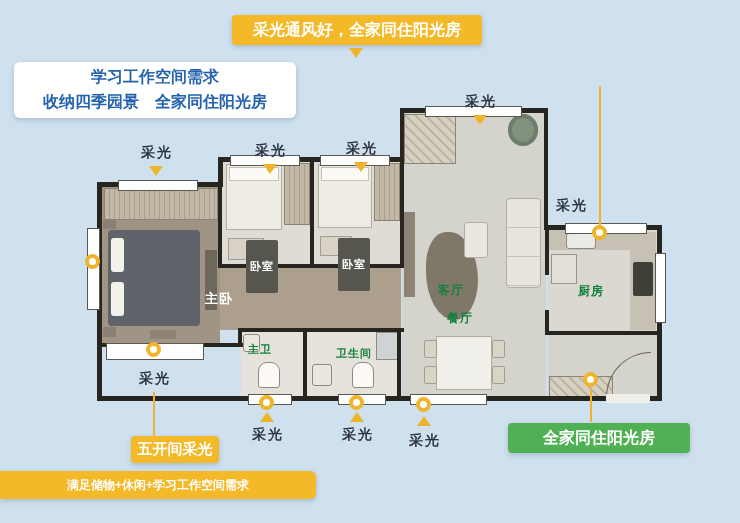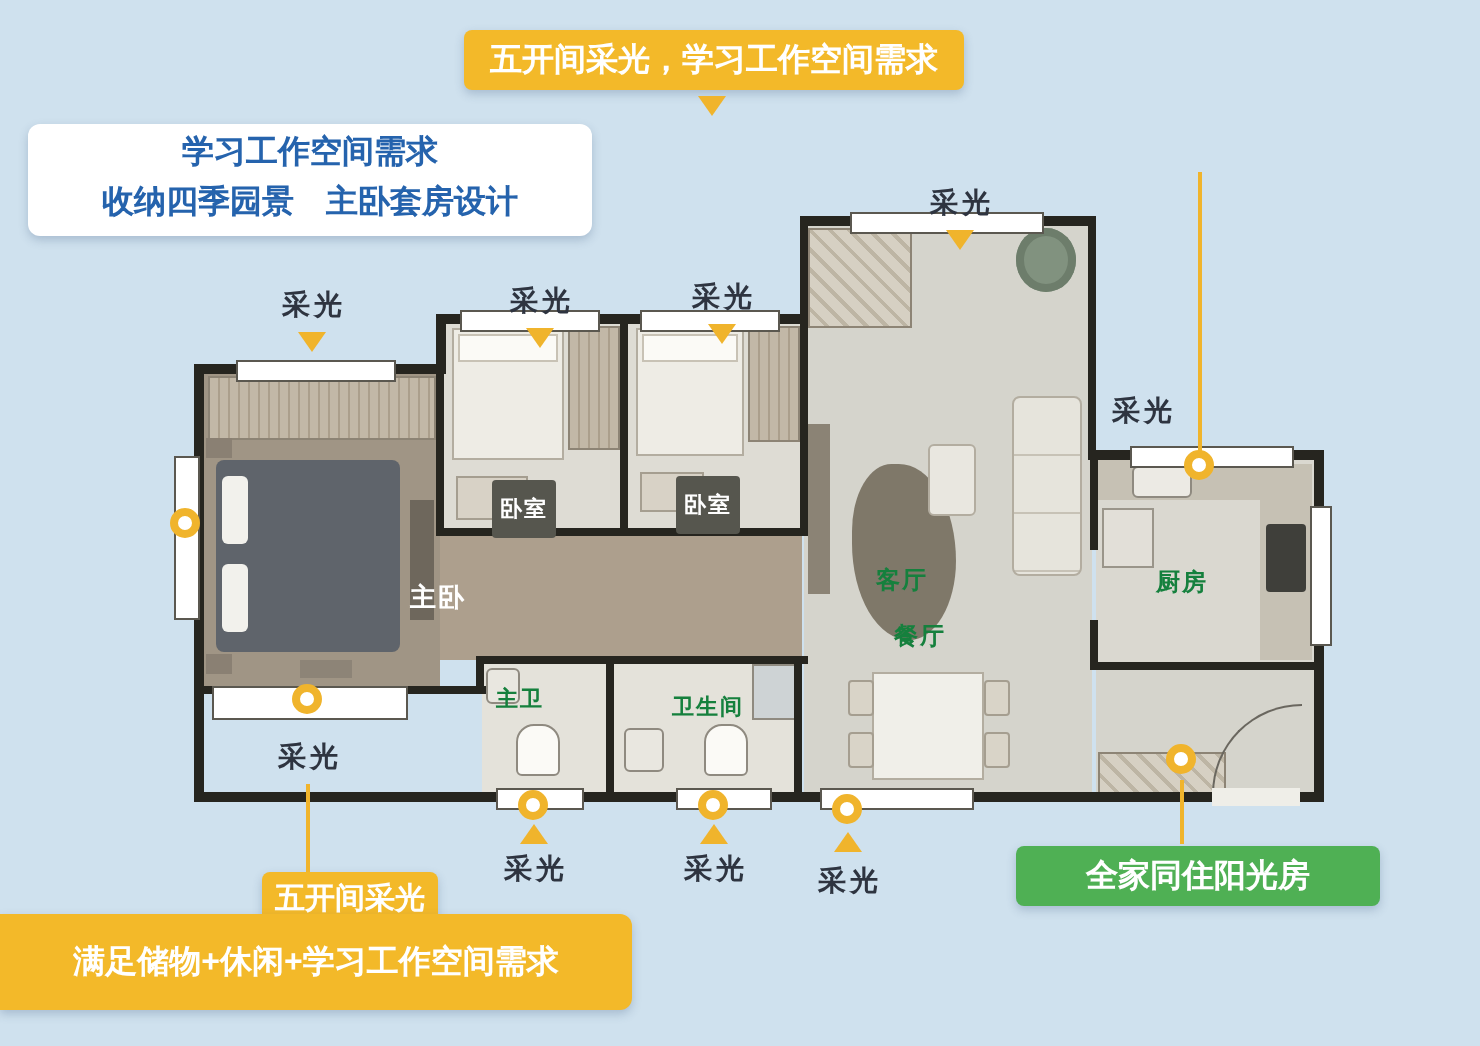--- a/index.html
+++ b/index.html
@@ -8,21 +8,21 @@
          font-family:"Liberation Sans","DejaVu Sans",sans-serif;}
   .abs{position:absolute;}
   .floor{position:absolute;}
   .wall{position:absolute;background:#26251f;}
   .win{position:absolute;background:#ffffff;border:1px solid #5b5850;}
   .furn{position:absolute;}
   .hatchV{background:repeating-linear-gradient(90deg,#c2b8a7 0 4px,#ab9f8c 4px 5px);border:1px solid #8d8475;}
   .hatchD{background:repeating-linear-gradient(45deg,#d6d0c3 0 5px,#bdb5a4 5px 7px);border:1px solid #8d8475;}
   .room-label{position:absolute;font-weight:bold;color:#15803d;font-size:12px;letter-spacing:1px;white-space:nowrap;}
   .room-label.on-dark{color:#ffffff;}
-  .room-label.dark-badge{background:#56564e;color:#fff;font-size:11px;padding:7px 4px;border-radius:2px;}
+  .room-label.dark-badge{background:#56564e;color:#fff;font-size:11px;padding:19px 4px;border-radius:2px;}
   .badge{position:absolute;display:flex;align-items:center;justify-content:center;
          font-weight:bold;color:#fff;border-radius:4px;box-shadow:0 2px 5px rgba(50,80,120,.25);white-space:nowrap;}
   .badge-yellow{background:#f3b929;}
   .badge-green{background:#4fb054;}
   .badge-white{background:#ffffff;color:#2563ad;flex-direction:column;border-radius:6px;line-height:1.55;}
   .badge-white span{white-space:pre;}
   .light{position:absolute;color:#2e3440;font-weight:bold;font-size:14px;letter-spacing:2px;white-space:nowrap;}
   .dot{position:absolute;width:7px;height:7px;background:#fff;border:4px solid #f0b42c;border-radius:50%;z-index:8;}
   .arrow-down{position:absolute;width:0;height:0;border-left:7px solid transparent;border-right:7px solid transparent;border-top:10px solid #f0b42c;}
   .arrow-up{position:absolute;width:0;height:0;border-left:7px solid transparent;border-right:7px solid transparent;border-bottom:10px solid #f0b42c;}
@@ -132,31 +132,31 @@
     <span class="room-label dark-badge" style="left:246px;top:240px;">卧室</span>
     <span class="room-label dark-badge" style="left:338px;top:238px;">卧室</span>
     <span class="room-label" style="left:438px;top:282px;">客厅</span>
     <span class="room-label" style="left:447px;top:310px;">餐厅</span>
     <span class="room-label" style="left:578px;top:283px;">厨房</span>
     <span class="room-label" style="left:248px;top:342px;font-size:11px;">主卫</span>
     <span class="room-label" style="left:336px;top:346px;font-size:11px;">卫生间</span>
   </div>
 
   <div class="badge badge-yellow" style="left:232px;top:15px;width:250px;height:30px;font-size:16px;">
-    <span>五开间采光，学习工作空间需求</span>
+    <span>采光通风好，全家同住阳光房</span>
   </div>
   <i class="arrow-down" style="left:349px;top:48px;"></i>
 
   <i class="conn" style="left:599px;top:86px;height:146px;"></i>
   <i class="dot" style="left:592px;top:225px;"></i>
   <span class="light" style="left:556px;top:197px;">采光</span>
 
   <div class="badge badge-white" style="left:14px;top:62px;width:282px;height:56px;font-size:16px;">
     <span>学习工作空间需求</span>
-    <span>收纳四季园景　主卧套房设计</span>
+    <span>收纳四季园景　全家同住阳光房</span>
   </div>
 
   <span class="light" style="left:141px;top:144px;">采光</span>
   <i class="arrow-down" style="left:149px;top:166px;"></i>
   <span class="light" style="left:255px;top:142px;">采光</span>
   <i class="arrow-down" style="left:263px;top:164px;"></i>
   <span class="light" style="left:346px;top:140px;">采光</span>
   <i class="arrow-down" style="left:354px;top:162px;"></i>
   <span class="light" style="left:465px;top:93px;">采光</span>
   <i class="arrow-down" style="left:473px;top:115px;"></i>
@@ -181,17 +181,17 @@
   <i class="dot" style="left:416px;top:397px;"></i>
   <i class="arrow-up" style="left:417px;top:416px;"></i>
   <span class="light" style="left:409px;top:432px;">采光</span>
 
   <i class="dot" style="left:583px;top:372px;"></i>
   <i class="conn" style="left:590px;top:390px;height:32px;"></i>
   <div class="badge badge-green" style="left:508px;top:423px;width:182px;height:30px;font-size:16px;">
     <span>全家同住阳光房</span>
   </div>
 
-  <div class="badge badge-yellow" style="left:0;top:457px;width:316px;height:48px;font-size:16px;border-radius:0 6px 6px 0;">
+  <div class="badge badge-yellow" style="left:0;top:471px;width:316px;height:28px;font-size:12px;border-radius:0 6px 6px 0;">
     <span>满足储物+休闲+学习工作空间需求</span>
   </div>
 
 </div>
 
 </body></html>

